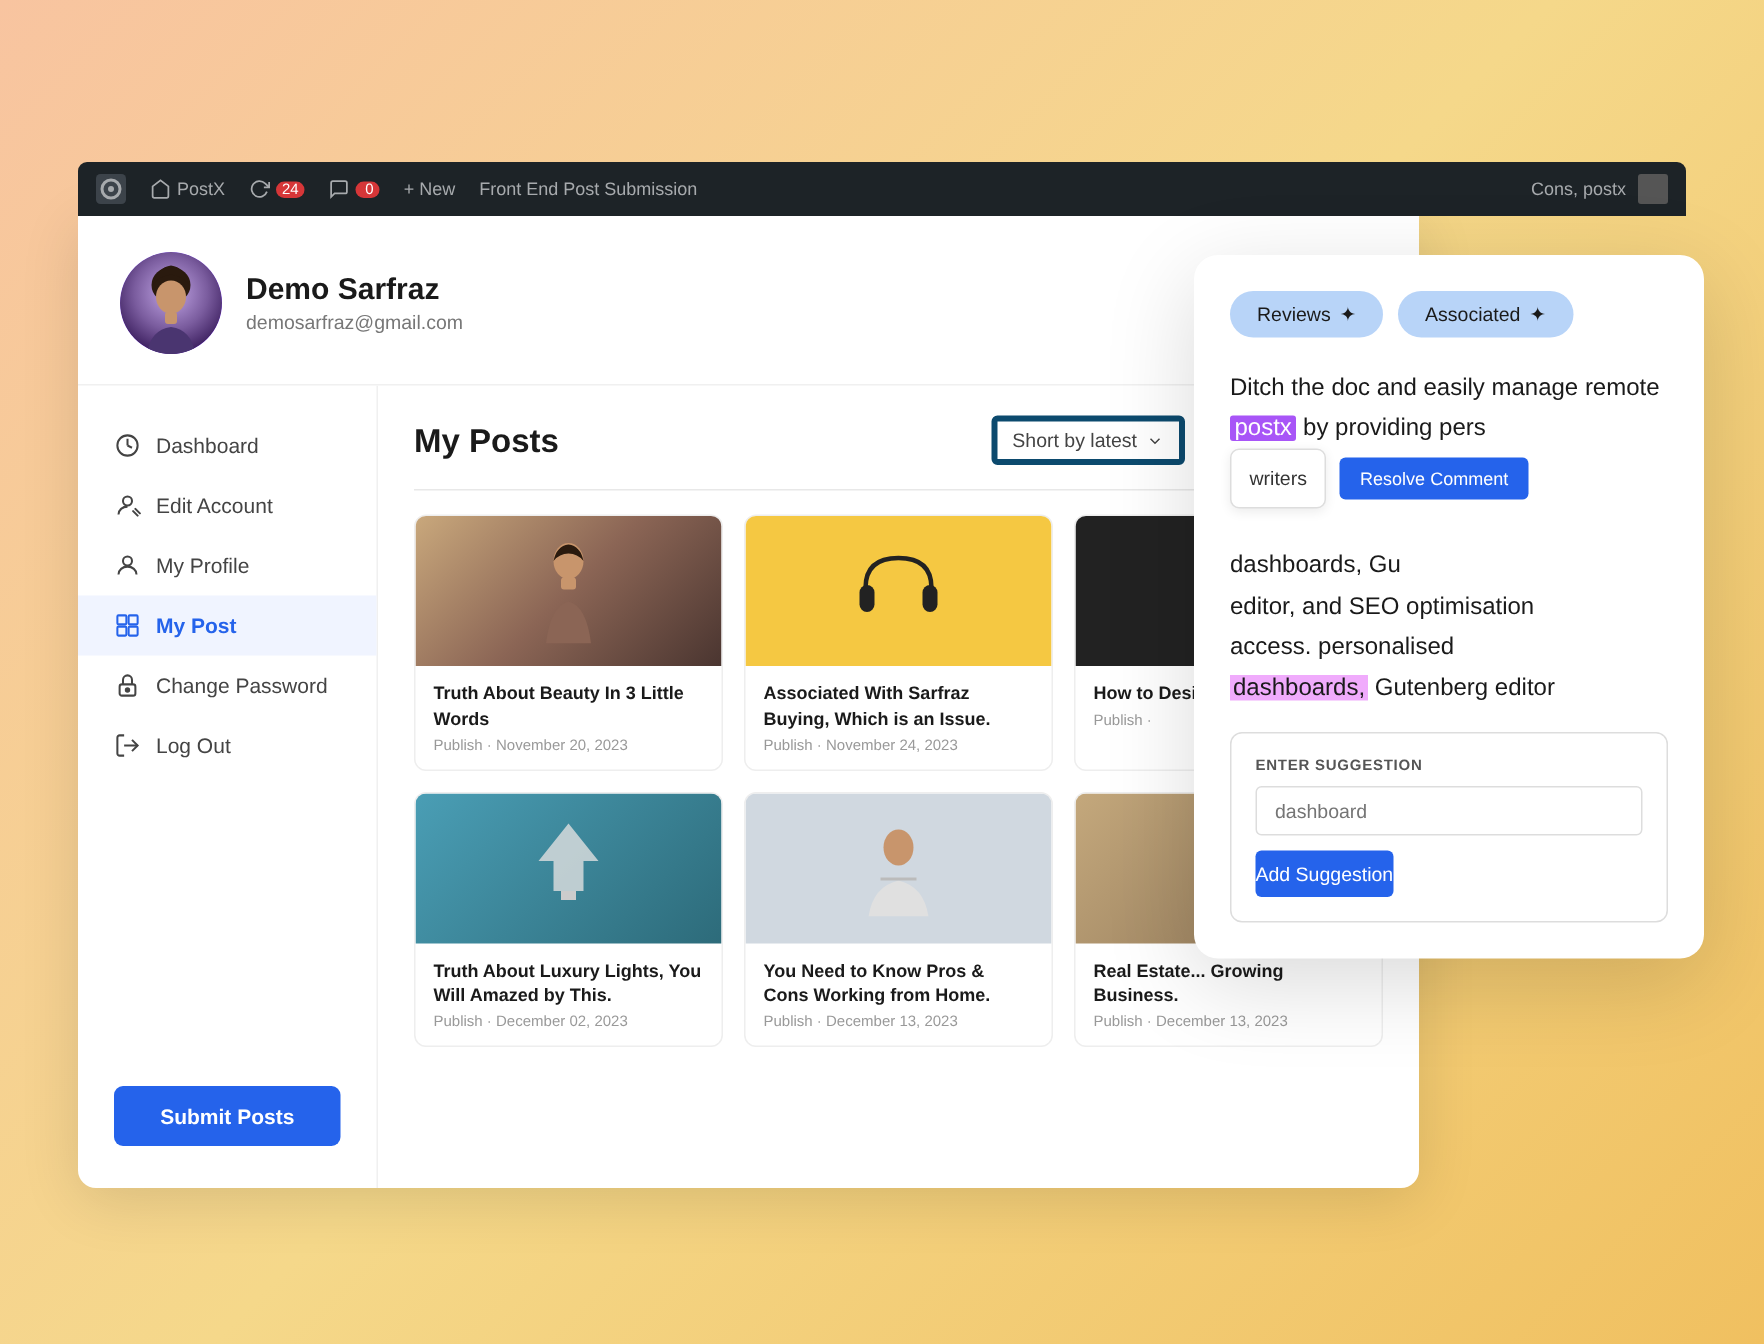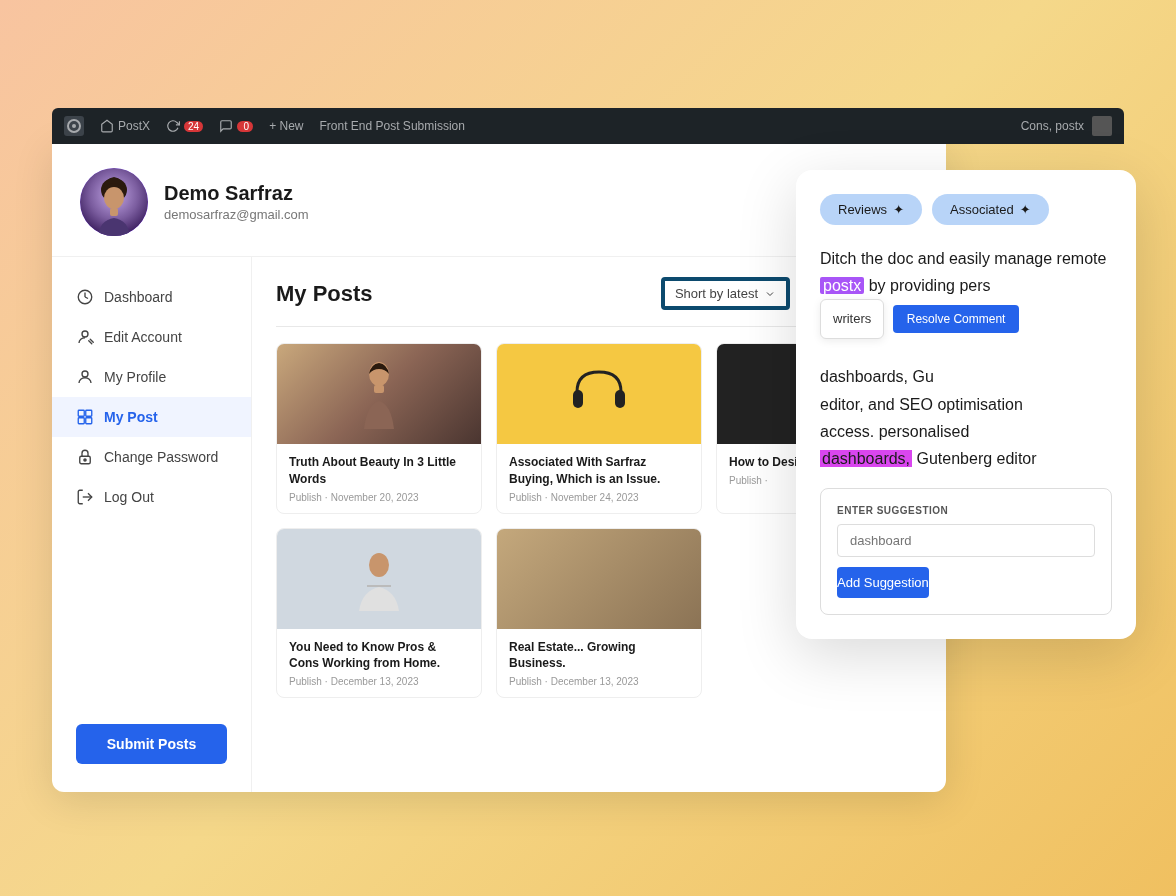--- a/index.html
+++ b/index.html
@@ -302,21 +302,21 @@
       color: #1a1a1a;
       margin-bottom: 16px;
     }
     .highlight-purple {
       background: #a855f7;
       color: #fff;
       padding: 0 3px;
       border-radius: 2px;
     }
     .highlight-yellow {
-      background: #d946ef;
+      background: #f0abfc;
       color: #1a1a1a;
       padding: 0 2px;
     }
     .comment-popup {
       position: relative;
       margin-bottom: 16px;
     }
     .comment-box {
       border: 1px solid #ddd;
       border-radius: 6px;
@@ -546,20 +546,32 @@
         </div>
 
         <div class="post-card">
           <div class="post-image" style="height:100px; background:#222;"></div>
           <div class="post-info">
             <div class="post-title">How to Desig...</div>
             <div class="post-meta">Publish ·</div>
           </div>
         </div>
 
+        <div class="post-card">
+          <div class="post-image post-img-lights" style="height:100px;">
+            <svg width="50" height="70" viewBox="0 0 50 70">
+              <polygon points="25,5 5,30 15,30 15,50 35,50 35,30 45,30" fill="#e0e0e0" opacity="0.8"></polygon>
+              <rect x="20" y="50" width="10" height="6" fill="#ccc"></rect>
+            </svg>
+          </div>
+          <div class="post-info">
+            <div class="post-title">Truth About Luxury Lights, You Will Amazed by This.</div>
+            <div class="post-meta">Publish · December 02, 2023</div>
+          </div>
+        </div>
 
         <div class="post-card">
           <div class="post-image post-img-work" style="height:100px; background:#d0d8e0;">
             <svg width="64" height="64" viewBox="0 0 64 64">
               <ellipse cx="32" cy="18" rx="10" ry="12" fill="#c8956c"></ellipse>
               <path d="M12 64 Q15 44 32 40 Q49 44 52 64Z" fill="#e0e0e0"></path>
               <rect x="20" y="38" width="24" height="2" fill="#bbb"></rect>
             </svg>
           </div>
           <div class="post-info">

